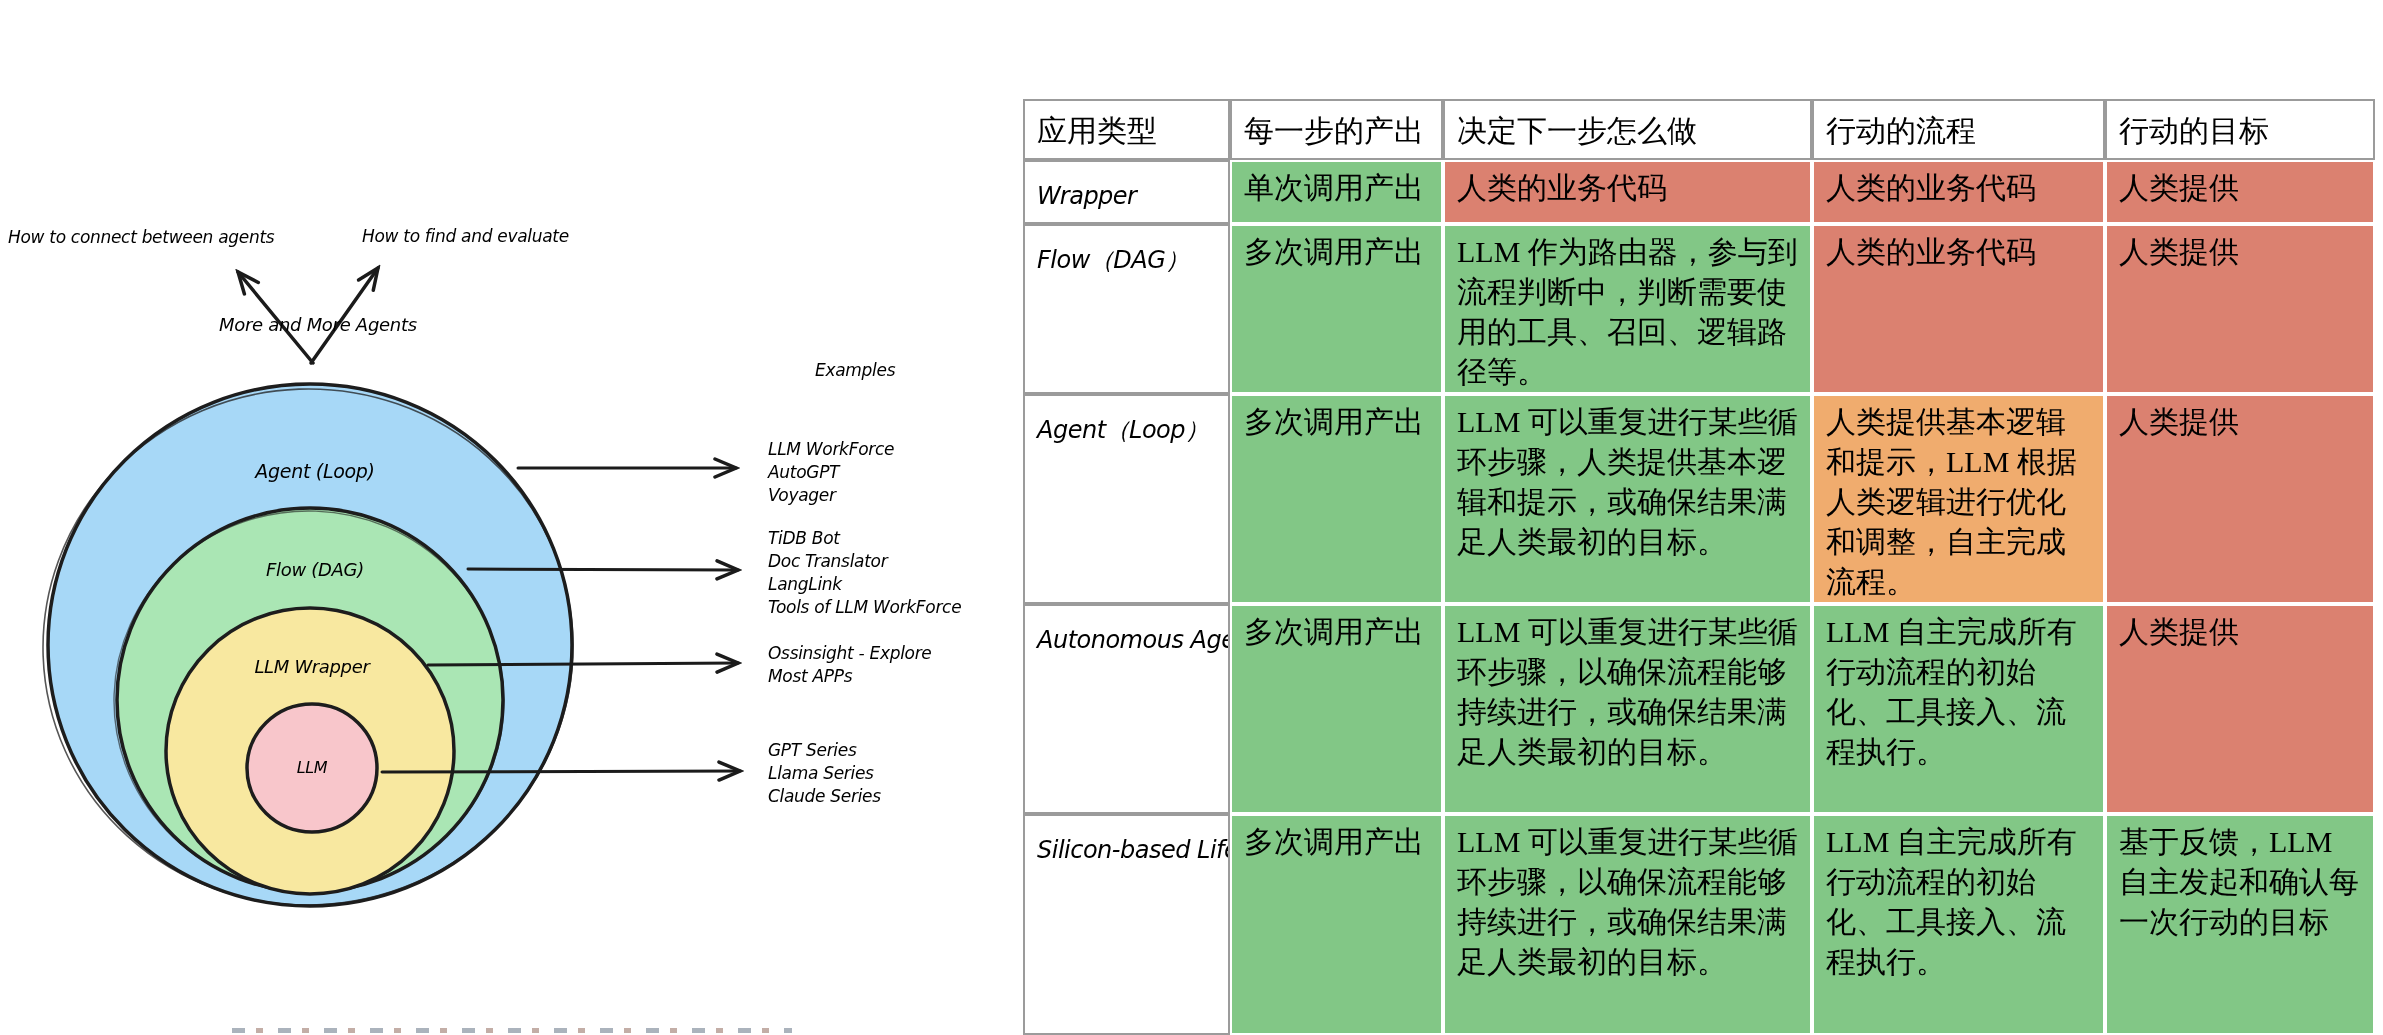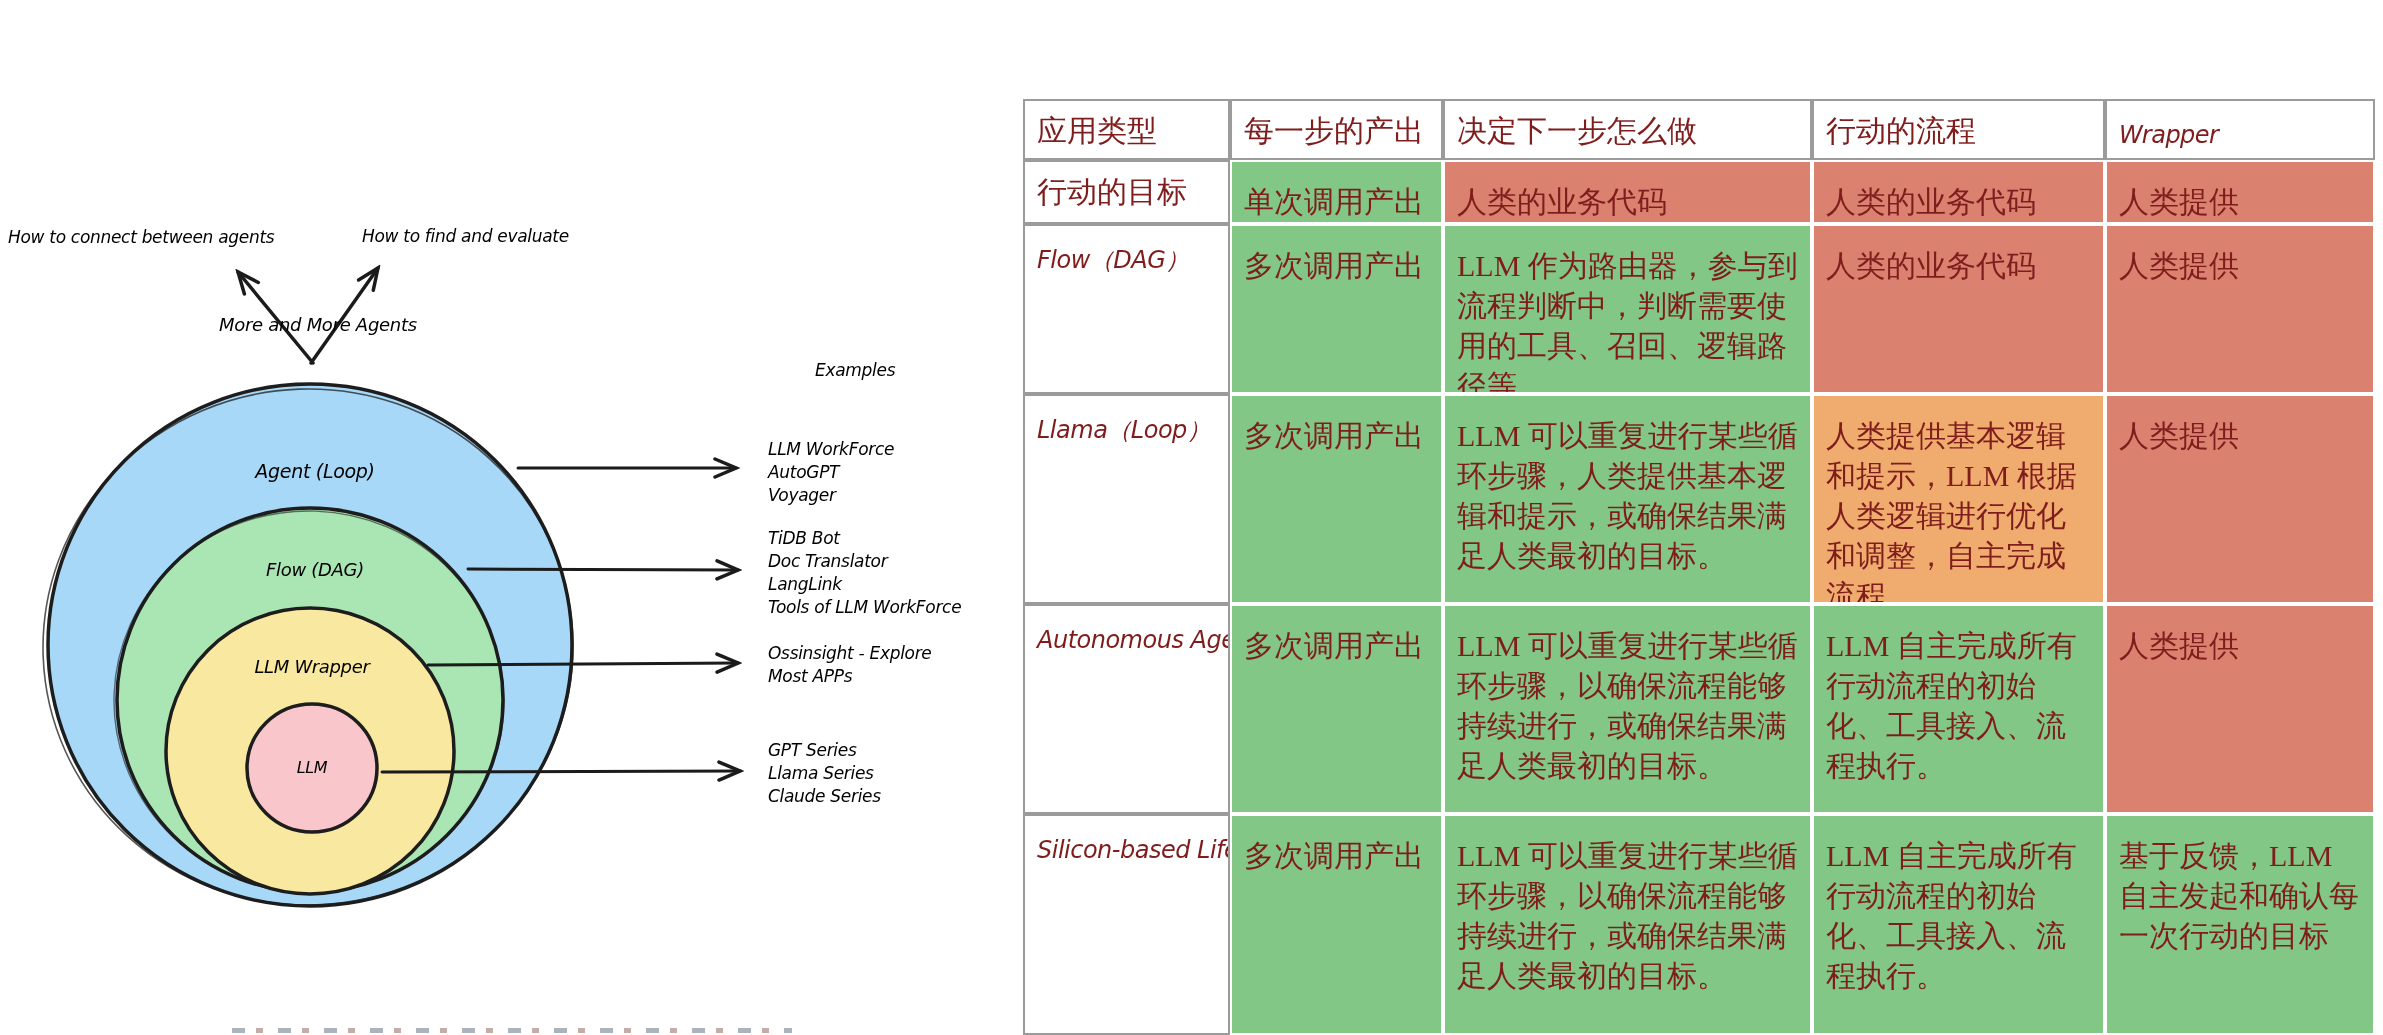--- a/index.html
+++ b/index.html
@@ -14,22 +14,22 @@
   .annot{font-size:17px;}
   .ring-label{text-align:center;}
   .ex-title{font-size:17px;}
   .ex-line{font-size:17px;line-height:23px;}
   .ex-group{position:absolute;}
 
   
   .tbl-wrap{position:absolute;left:1023px;top:99px;width:1356px;height:936px;overflow:hidden;}
   .tbl{display:grid;grid-template-columns:207px 213px 369px 293px 270px;
        grid-template-rows:61px 64px 170px 210px 210px 221px;}
-  .cell{box-sizing:border-box;padding:20px 12px;font-size:30px;line-height:40px;
-        font-family:"Liberation Serif",serif;color:#7f1d1d;overflow:hidden;}
+  .cell{box-sizing:border-box;padding:6px 12px;font-size:30px;line-height:40px;
+        font-family:"Liberation Serif",serif;color:#000000;overflow:hidden;}
   .cell.w{background:#ffffff;border:2px solid #9b9b9b;}
   .cell.colored{border:2px solid #ffffff;}
   .cell.g{background:#82C786;}
   .cell.r{background:#DB8170;}
   .cell.o{background:#F0AC6E;}
   .cell.head{padding-top:10px;}
   .cell.rowname{font-family:"DejaVu Sans",sans-serif;font-style:italic;
                 font-size:24px;letter-spacing:-0.5px;padding-top:14px;white-space:nowrap;}
   .u{text-underline-offset:4px;}
 
@@ -100,35 +100,35 @@
     <div class="hand ex-line" style="position:static;">Claude Series</div>
   </div>
 
   <div class="tbl-wrap">
     <div class="tbl">
 
       <div class="cell w head">应用类型</div>
       <div class="cell w head">每一步的产出</div>
       <div class="cell w head">决定下一步怎么做</div>
       <div class="cell w head">行动的流程</div>
+      <div class="cell w head">行动的目标</div>
+
       <div class="cell w rowname">Wrapper</div>
-
-      <div class="cell w head">行动的目标</div>
       <div class="cell colored g">单次调用产出</div>
       <div class="cell colored r">人类的业务代码</div>
       <div class="cell colored r">人类的业务代码</div>
       <div class="cell colored r">人类提供</div>
 
       <div class="cell w rowname">Flow（DAG）</div>
       <div class="cell colored g">多次调用产出</div>
       <div class="cell colored g">LLM 作为路由器，参与到流程判断中，判断需要使用的工具、召回、逻辑路径等。</div>
       <div class="cell colored r">人类的业务代码</div>
       <div class="cell colored r">人类提供</div>
 
-      <div class="cell w rowname">Llama（Loop）</div>
+      <div class="cell w rowname">Agent（Loop）</div>
       <div class="cell colored g">多次调用产出</div>
       <div class="cell colored g"><span>LLM 可以</span><span class="u">重复</span><span>进行某些</span><span class="u">循环</span><span>步骤，人类提供基本逻辑和提示，或确保结果满足人类最初的目标。</span></div>
       <div class="cell colored o">人类提供基本逻辑和提示，LLM 根据人类逻辑进行优化和调整，自主完成流程。</div>
       <div class="cell colored r">人类提供</div>
 
       <div class="cell w rowname">Autonomous Agent</div>
       <div class="cell colored g">多次调用产出</div>
       <div class="cell colored g">LLM 可以重复进行某些循环步骤，以确保流程能够持续进行，或确保结果满足人类最初的目标。</div>
       <div class="cell colored g">LLM 自主完成所有行动流程的初始化、工具接入、流程执行。</div>
       <div class="cell colored r">人类提供</div>

